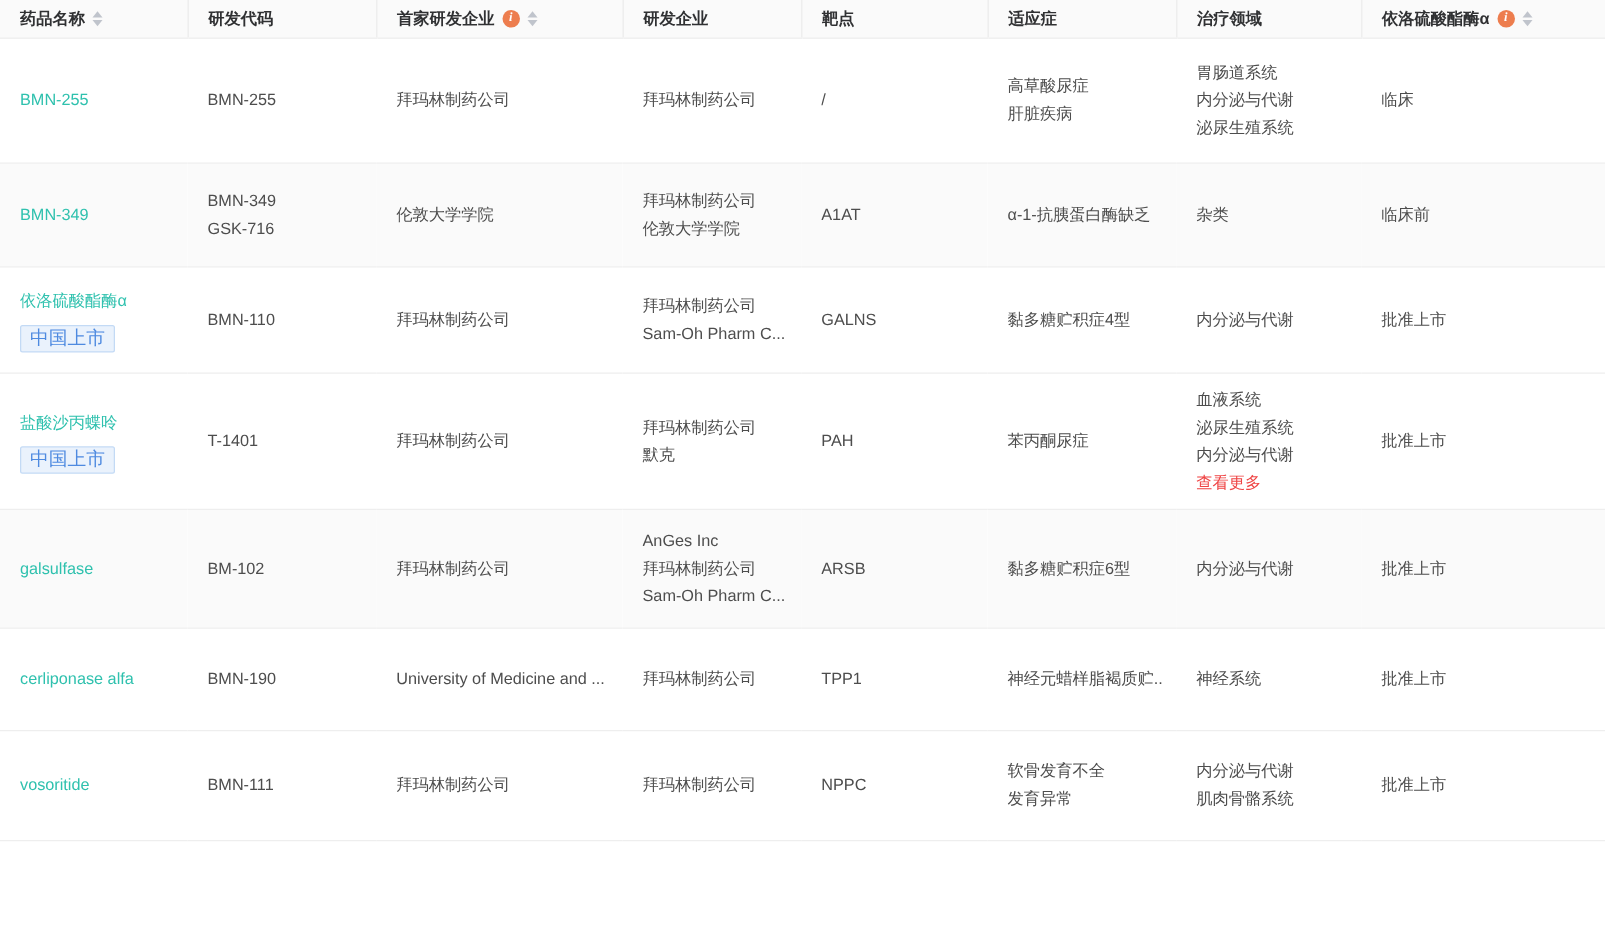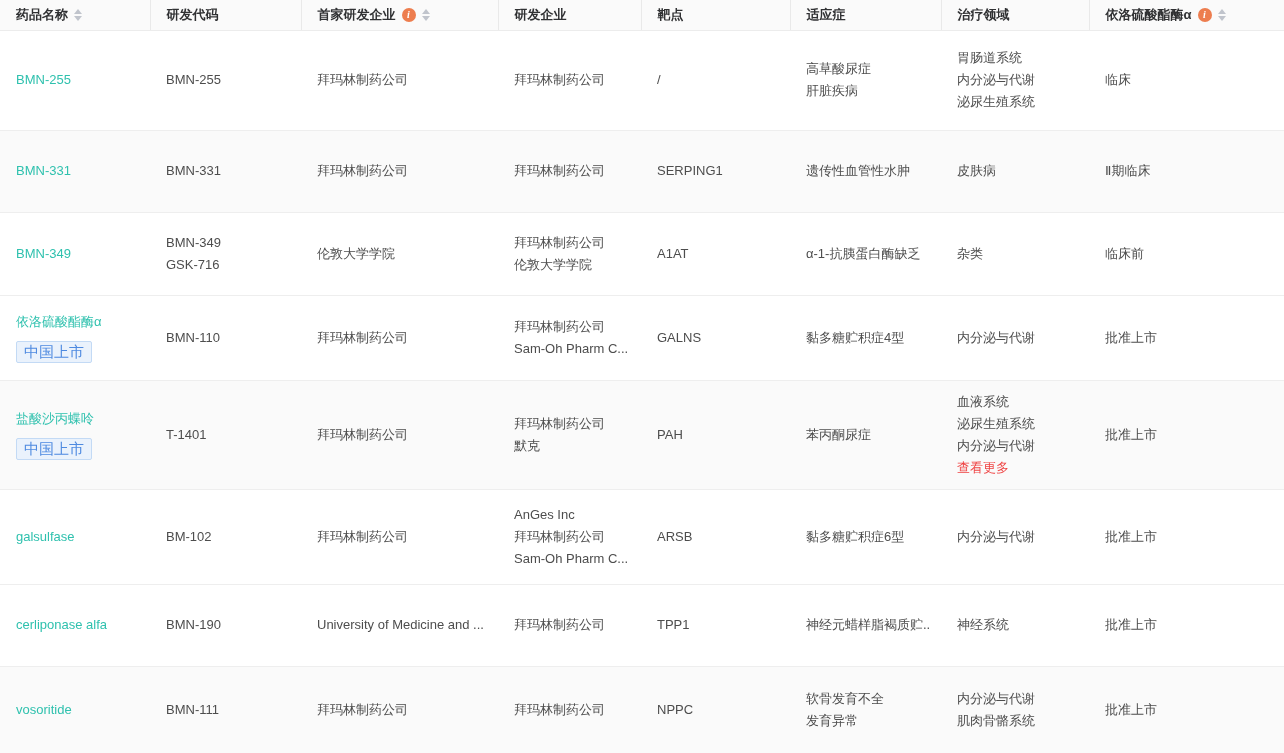--- a/index.html
+++ b/index.html
@@ -126,44 +126,20 @@
           </td>
           <td>
             <div class="cell-line">胃肠道系统</div>
             <div class="cell-line">内分泌与代谢</div>
             <div class="cell-line">泌尿生殖系统</div>
           </td>
           <td>
             <div class="cell-line">临床</div>
           </td>
         </tr>
-        <tr style="height: 82px;">
-          <td><a class="drug-link">BMN-331</a></td>
-          <td>
-            <div class="cell-line">BMN-331</div>
-          </td>
-          <td>
-            <div class="cell-line">拜玛林制药公司</div>
-          </td>
-          <td>
-            <div class="cell-line">拜玛林制药公司</div>
-          </td>
-          <td>
-            <div class="cell-line">SERPING1</div>
-          </td>
-          <td>
-            <div class="cell-line">遗传性血管性水肿</div>
-          </td>
-          <td>
-            <div class="cell-line">皮肤病</div>
-          </td>
-          <td>
-            <div class="cell-line">Ⅱ期临床</div>
-          </td>
-        </tr>
         <tr style="height: 83px;">
           <td><a class="drug-link">BMN-349</a></td>
           <td>
             <div class="cell-line">BMN-349</div>
             <div class="cell-line">GSK-716</div>
           </td>
           <td>
             <div class="cell-line">伦敦大学学院</div>
           </td>
           <td>

